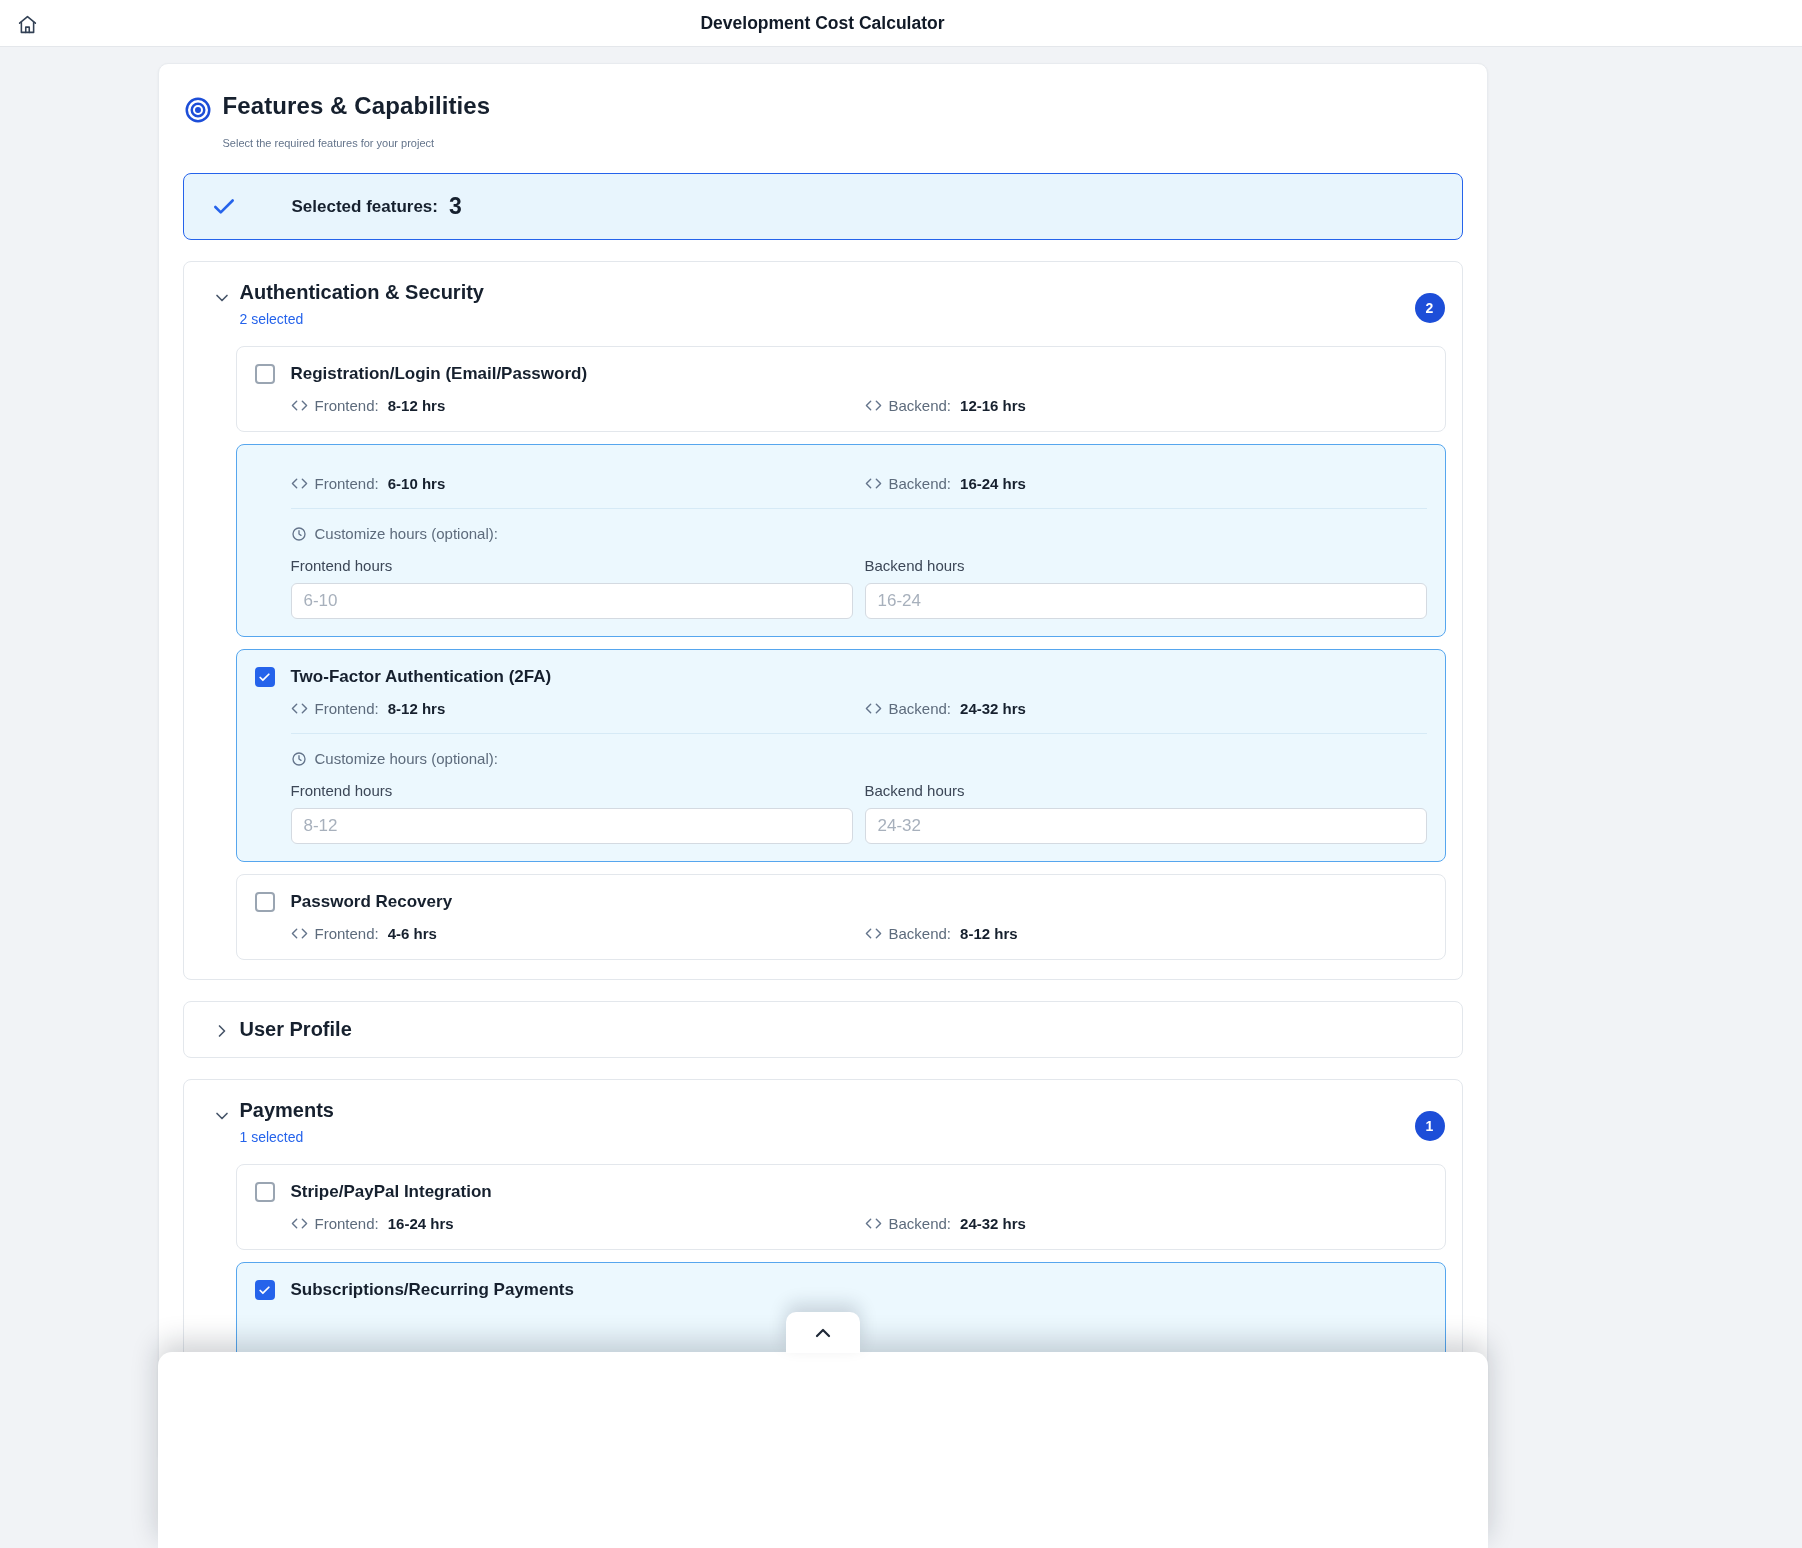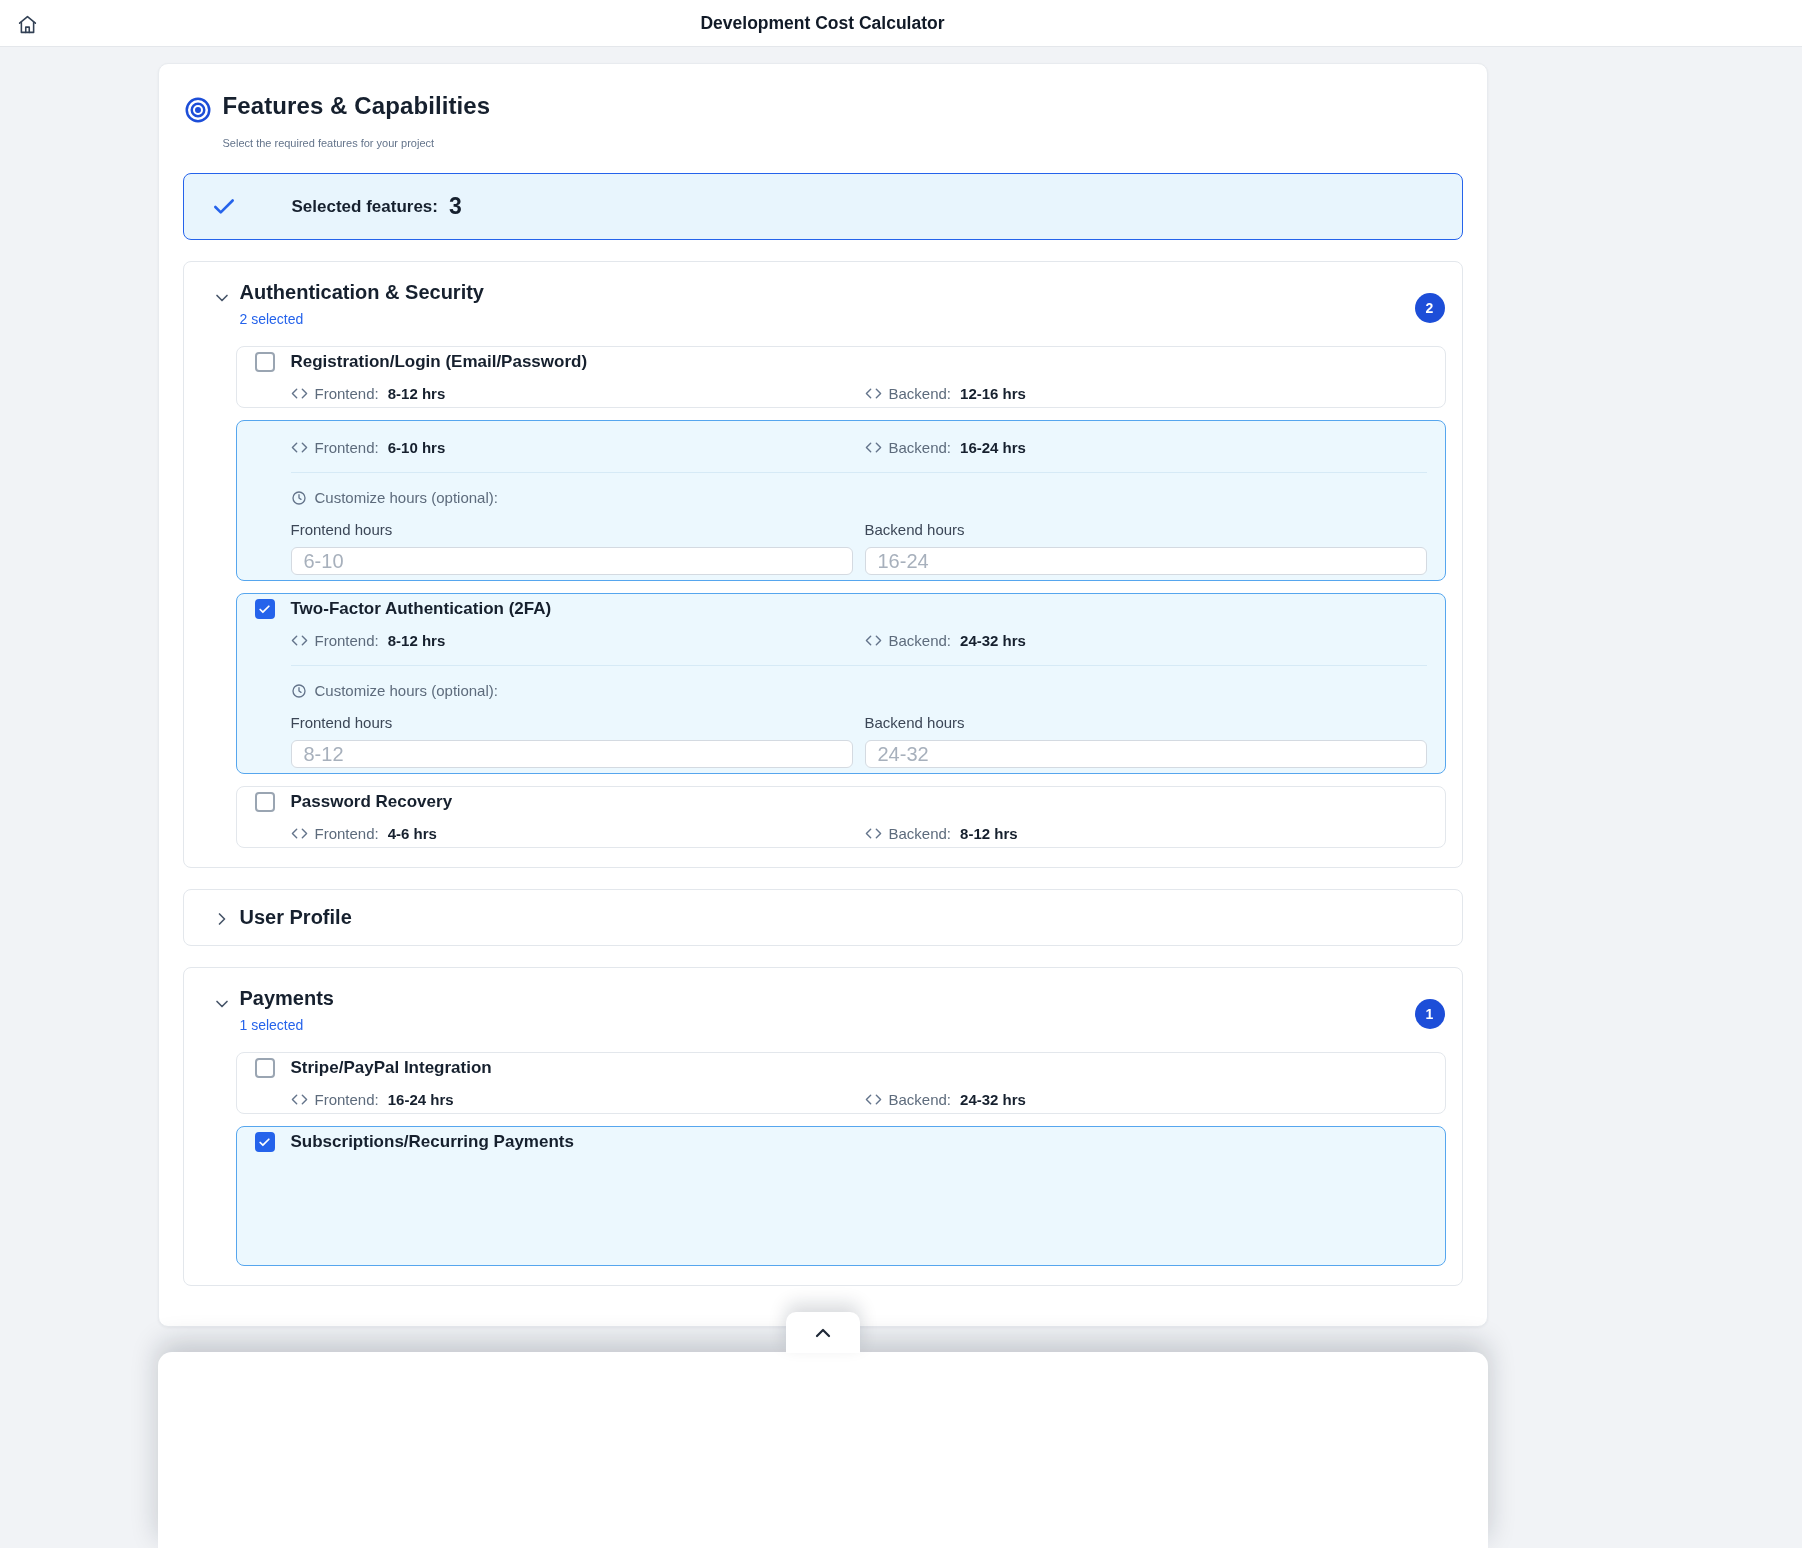--- a/index.html
+++ b/index.html
@@ -51,44 +51,44 @@
   .section-selected { font-size:14px; font-weight:400; color:var(--accent); margin-top:7px; }
   .badge {
     position:absolute; right:1px; top:12px;
     width:30px; height:30px; border-radius:50%;
     background:var(--badge); color:#fff; font-size:14px; font-weight:700;
     display:flex; align-items:center; justify-content:center;
   }
   .items { margin:19px 0 0 36px; }
 
   
-  .feature { border:1px solid #e3e7ec; border-radius:8px; background:#fff; padding:5px 18px; }
+  .feature { border:1px solid #e3e7ec; border-radius:8px; background:#fff; padding:17px 18px; }
   .feature + .feature { margin-top:12px; }
   .feature.selected { background:#ecf8fe; border:1.5px solid #56a6ee; }
   .feature-head { display:flex; align-items:center; gap:16px; }
   .checkbox {
     width:20px; height:20px; border:2px solid #9aa5b2; border-radius:4px;
     background:#fff; flex-shrink:0; cursor:pointer;
     display:flex; align-items:center; justify-content:center;
   }
   .checkbox.checked { background:var(--accent); border-color:var(--accent); }
   .feature-name { font-size:17px; font-weight:600; color:#16202e; }
   .feature-meta { display:grid; grid-template-columns:1fr 1fr; gap:12px; margin:13px 0 0 36px; }
   .meta { display:flex; align-items:center; gap:7px; font-size:15px; color:#5d6b7c; }
   .meta-value { color:#16202e; font-weight:700; margin-left:2px; }
 
   
   .customize { margin:16px 0 0 36px; border-top:1px solid #d6eaf6; padding-top:16px; }
   .customize-head { display:flex; align-items:center; gap:8px; font-size:15px; color:#5d6b7c; }
   .hours-grid { display:grid; grid-template-columns:1fr 1fr; gap:12px; margin-top:15px; }
   .hour-label { display:block; font-size:15px; color:#3c4757; margin-bottom:9px; }
   .hour-input {
-    width:100%; height:28px; background:#fff;
+    width:100%; height:36px; background:#fff;
     border:1px solid #d4dae1; border-radius:6px;
-    padding:0 12px; font-size:20px; color:#1b2533;
+    padding:0 12px; font-size:17px; color:#1b2533;
     font-family:"Liberation Sans", "DejaVu Sans", sans-serif;
   }
   .hour-input::placeholder { color:#a7b0bc; }
 
   .feature.partial { min-height:140px; }
 
   
   .bottom-bar {
     position:absolute; left:158px; top:1352px; width:1330px; height:196px;
     background:#ffffff; border-radius:14px 14px 0 0;

